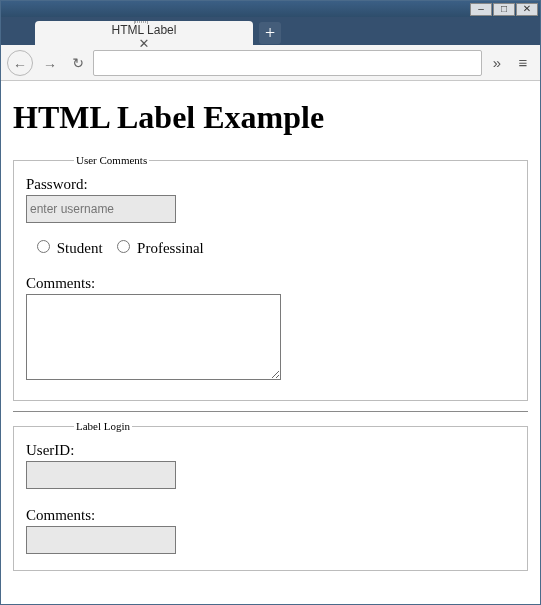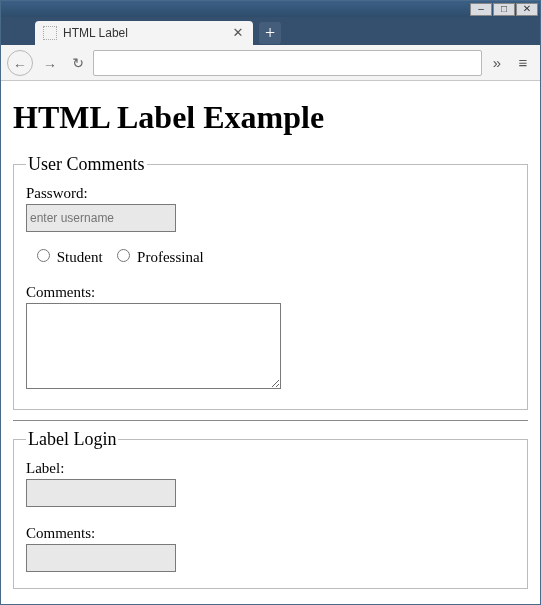--- a/index.html
+++ b/index.html
@@ -49,20 +49,21 @@
     border-top-left-radius: 4px;
     border-top-right-radius: 4px;
     height: 24px;
     width: 218px;
     display: flex;
     align-items: center;
     font-family: "Segoe UI", sans-serif;
     font-size: 12px;
     color: #333;
     padding: 0 8px;
+    flex-direction: column;
   }
   .tab-favicon {
     width: 14px; height: 14px;
     border: 1px dotted #aaa;
     margin-right: 6px;
   }
   .tab-title { flex: 1; }
   .tab-close {
     width: 14px; height: 14px;
     font-size: 13px;
@@ -132,22 +133,23 @@
     font-weight: bold;
     font-size: 32px;
     margin: 8px 0 18px 0;
   }
   fieldset {
     border: 1px solid #bcbcbc;
     margin: 0 0 10px 0;
     padding: 10px 12px 16px 12px;
   }
   legend {
-    font-size: 18px;
+    font-size: 11px;
     padding: 0 2px;
+    margin-left: 48px;
   }
   hr {
     border: none;
     border-top: 1px solid #8a8a8a;
     margin: 8px 0;
   }
   .field-label {
     font-size: 15px;
     display: block;
     margin-bottom: 2px;
@@ -222,20 +224,20 @@
 
       <label class="field-label">Comments:</label>
       <textarea style=""></textarea>
     </fieldset>
 
     <hr>
 
     <fieldset>
       <legend>Label Login</legend>
 
-      <label class="field-label">Label:</label>
+      <label class="field-label">UserID:</label>
       <input class="text-input" type="text" style="">
       <br><br>
       <label class="field-label">Comments:</label>
       <input class="text-input" type="password" style="">
     </fieldset>
   </div>
 </div>
 
 </body></html>

